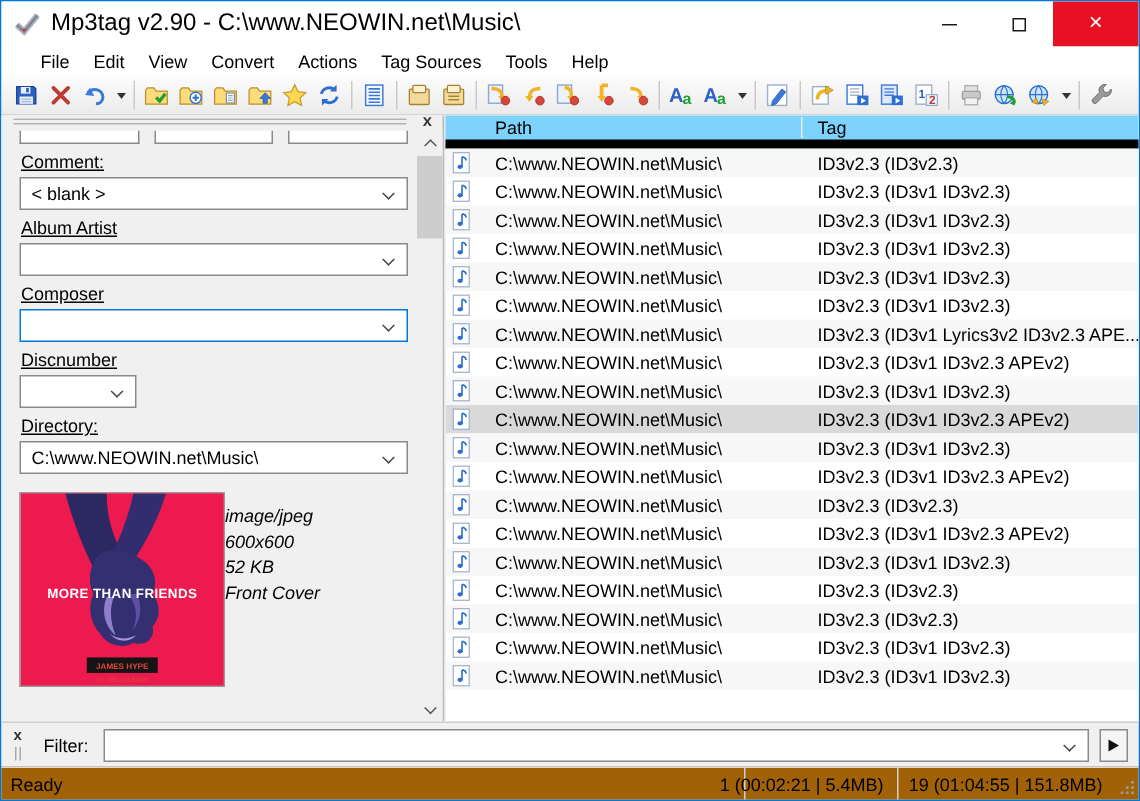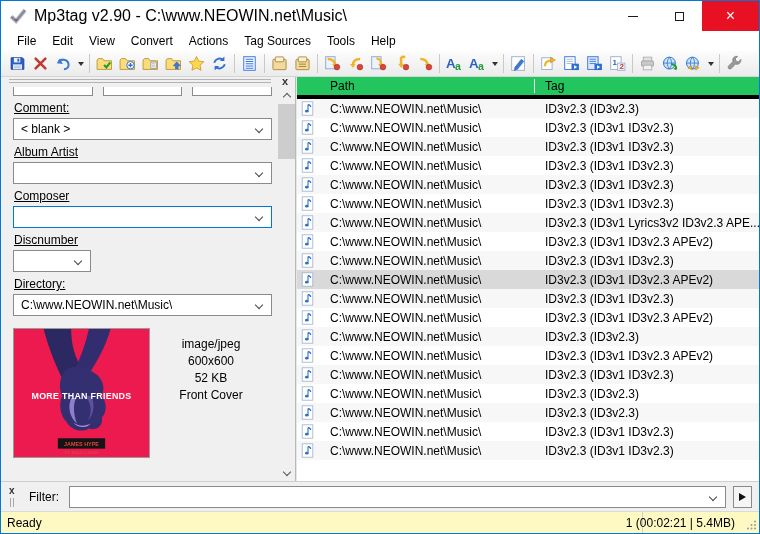--- a/index.html
+++ b/index.html
@@ -12,21 +12,21 @@
   .app-icon { margin:0 7px 0 8px; width:18px; height:18px; flex:0 0 auto; }
   .title-text { font-size:16px; white-space:nowrap; }
   .tb-spacer { flex:1; }
   .cap-btn { width:46px; height:30px; display:flex; align-items:center; justify-content:center; flex:0 0 auto; }
   .cap-min-glyph { width:10px; height:1px; background:#1a1a1a; }
   .cap-max-glyph { width:9px; height:9px; border:1px solid #1a1a1a; }
   .cap-close { width:57px; background:#E81123; }
   .cap-close-glyph { color:#fff; font-size:16px; line-height:16px; font-weight:400; }
 
   
-  .menubar { height:20px; background:#fff; display:flex; align-items:center; padding-left:8px; flex:0 0 auto; }
+  .menubar { height:20px; background:#fff; display:flex; align-items:center; padding-left:18px; flex:0 0 auto; }
   .menu-item { padding:2px 8px; cursor:default; }
 
   
   .toolbar { height:26px; background:linear-gradient(#fcfcfc,#ebebeb); border-bottom:1px solid #d5d5d5; display:flex; align-items:center; padding-left:5px; flex:0 0 auto; }
   .tb-btn { width:23px; height:23px; display:flex; align-items:center; justify-content:center; flex:0 0 auto; }
   .tb-chev { width:11px; height:23px; display:flex; align-items:center; justify-content:center; flex:0 0 auto; }
   .tb-chev .dd { width:0; height:0; border-top:4px solid #333; border-left:3.5px solid transparent; border-right:3.5px solid transparent; }
   .tb-sep { width:1px; height:19px; background:#c9c9c9; margin:0 3px; flex:0 0 auto; }
 
   
@@ -42,33 +42,33 @@
   .partial-row { display:flex; gap:10px; margin-bottom:3px; }
   .partial-combo { height:9px; border:1px solid #8a8a8a; border-top:none; background:#fff; flex:1; }
   .f-label { margin:6px 0 3px 1px; line-height:13px;text-decoration:underline; }
   .combo { position:relative; height:22px; background:#fff; border:1px solid #8a8a8a; display:flex; align-items:center; padding:0 24px 0 7px; }
   .combo.focused { border-color:#0078D7; }
   .combo .chev { position:absolute; right:9px; top:7px; width:6px; height:6px; border-right:1.4px solid #444; border-bottom:1.4px solid #444; transform:rotate(45deg); }
   .combo-text { white-space:nowrap; overflow:hidden; }
   .combo-small { width:78px; }
   .cover-row { display:flex; margin-top:12px; }
   .album-art { width:137px; height:130px; border:1px solid #9a9a9a; flex:0 0 auto; background:#ED1A4F; }
-  .cover-info { flex:1; text-align:center; padding-top:8px; line-height:17px; }
+  .cover-info { flex:1; padding-top:8px; line-height:17px;font-style:italic; }
 
   
   .panel-scroll { width:17px; flex:0 0 auto; background:#f0f0f0; display:flex; flex-direction:column; align-items:center; }
   .scroll-arrow { width:17px; height:16px; display:flex; align-items:center; justify-content:center; flex:0 0 auto; }
   .chev-up { width:6px; height:6px; border-left:1.4px solid #555; border-top:1.4px solid #555; transform:rotate(45deg); margin-top:3px; }
   .chev-dn { width:6px; height:6px; border-right:1.4px solid #555; border-bottom:1.4px solid #555; transform:rotate(45deg); margin-bottom:3px; }
   .scroll-track { flex:1; width:17px; position:relative; }
   .scroll-thumb { position:absolute; top:1px; left:0; width:17px; height:55px; background:#cdcdcd; }
 
   
   .file-list { flex:1; background:#fff; display:flex; flex-direction:column; min-width:0; border-left:1px solid #e6e6e6; }
-  .list-header { height:22px; display:flex; border-bottom:4px solid #000000; flex:0 0 auto; background:#22c55e;align-items:center; }
+  .list-header { height:22px; display:flex; border-bottom:6px solid #000000; flex:0 0 auto; background:#7dd3fc;align-items:center; }
   .hcell { border-right:1px solid #ececec; display:flex; align-items:center; }
   .hc-icon { width:21px; }
   .hc-path { width:217px; padding-left:12px; }
   .hc-tag { flex:1; padding-left:10px; border-right:none; }
   .list-body { flex:1; overflow:hidden; }
   .row { height:19px; display:flex; align-items:center; }
   .row.alt { background:#f7f7f7; }
   .row.sel { background:#d9d9d9; }
   .cell-icon { width:21px; display:flex; justify-content:center; align-items:center; }
   .cell-path { width:217px; padding-left:12px; white-space:nowrap; overflow:hidden; }
@@ -81,21 +81,21 @@
   .filter-grip { display:flex; gap:2px; margin-top:2px; margin-left:1px; }
   .filter-grip i { display:block; width:1px; height:9px; background:#a8a8a8; }
   .filter-label { margin:0 10px 0 0; }
   .filter-combo { flex:1; position:relative; height:22px; background:#fff; border:1px solid #8a8a8a; }
   .filter-input { width:100%; height:100%; border:none; outline:none; padding:0 24px 0 7px; font:12px "Liberation Sans", sans-serif; background:transparent; }
   .filter-combo .chev { position:absolute; right:9px; top:7px; width:6px; height:6px; border-right:1.4px solid #444; border-bottom:1.4px solid #444; transform:rotate(45deg); }
   .filter-go { width:19px; height:22px; margin-left:7px; background:#f5f5f5; border:1px solid #8a8a8a; display:flex; align-items:center; justify-content:center; flex:0 0 auto; }
   .play-tri { width:0; height:0; border-left:7px solid #111; border-top:4.5px solid transparent; border-bottom:4.5px solid transparent; }
 
   
-  .statusbar { height:22px; flex:0 0 auto; background:#fef9c3; border-top:1px solid #dadada; display:flex; align-items:stretch; }
+  .statusbar { height:22px; flex:0 0 auto; background:#a16207; border-top:1px solid #dadada; display:flex; align-items:stretch; }
   .status-left { flex:1; display:flex; align-items:center; padding-left:6px; }
   .status-cell { border-left:1px solid #cfcfcf; display:flex; align-items:center; justify-content:flex-end; padding:0 9px; white-space:nowrap; }
   .sc-sel { width:102px; }
   .sc-tot { width:146px; }
   .status-grip { width:15px; display:flex; align-items:flex-end; justify-content:flex-end; padding:0 2px 2px 0; }
 </style>
 </head>
 <body>
 
 <div class="window">
@@ -684,20 +684,21 @@
       <span class="chev"></span>
     </span>
     <span class="filter-go">
         <span class="play-tri"></span>
       </span>
   </div>
 
   <div class="statusbar">
     <span class="status-left">Ready</span>
     <span class="status-cell sc-sel">1 (00:02:21 | 5.4MB)</span>
+    <span class="status-cell sc-tot">19 (01:04:55 | 151.8MB)</span>
     <span class="status-grip">
       <svg width="11" height="11" viewBox="0 0 11 11">
         <circle cx="9" cy="1.5" r="1" fill="#9a9a9a"></circle>
         <circle cx="5.5" cy="5" r="1" fill="#9a9a9a"></circle>
           <circle cx="9" cy="5" r="1" fill="#9a9a9a"></circle>
         <circle cx="2" cy="8.5" r="1" fill="#9a9a9a"></circle>
           <circle cx="5.5" cy="8.5" r="1" fill="#9a9a9a"></circle>
           <circle cx="9" cy="8.5" r="1" fill="#9a9a9a"></circle>
       </svg>
     </span>

